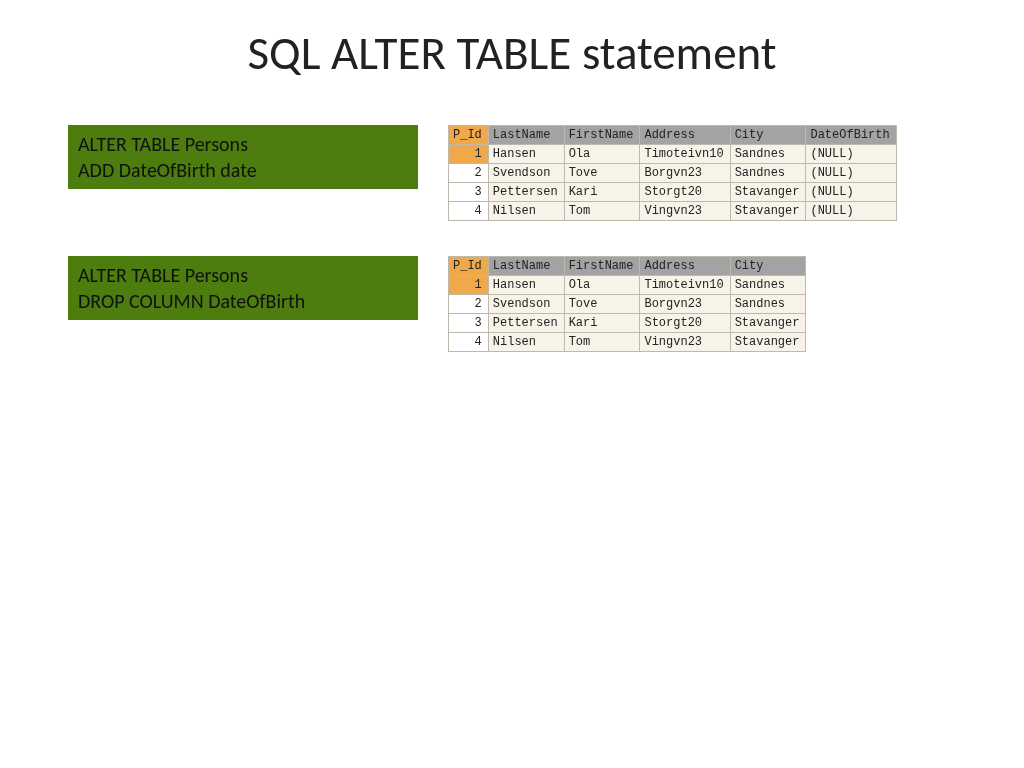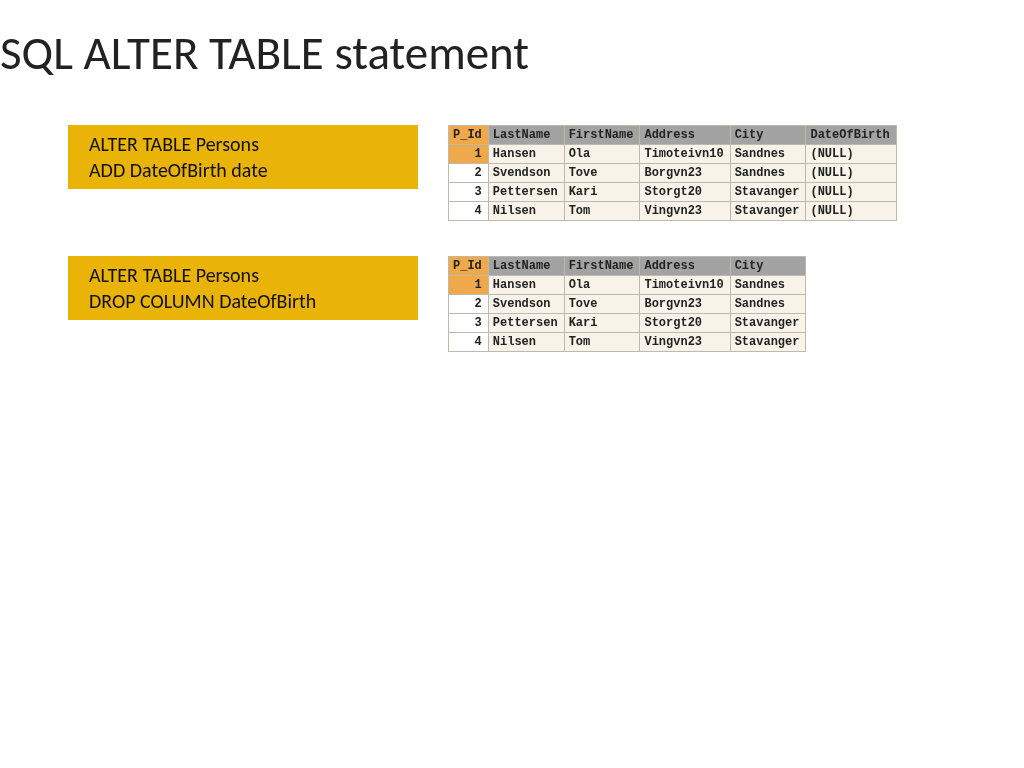--- a/index.html
+++ b/index.html
@@ -9,51 +9,52 @@
     background: #ffffff;
     font-family: Calibri, Arial, sans-serif;
     color: #000;
     position: relative;
   }
   .title {
     position: absolute;
     top: 24px;
     left: 0;
     width: 100%;
+    text-align: center;
     font-size: 47px;
     font-weight: 400;
     color: #222;
   }
   .code-box {
     position: absolute;
-    background: #eab308;
+    background: #4d7c0f;
     color: #111;
     font-size: 20px;
     line-height: 1.3;
-    padding: 6px 21px;
+    padding: 6px 10px;
     white-space: pre;
   }
   .code-box.box1 { left: 68px; top: 125px; width: 350px; }
   .code-box.box2 { left: 68px; top: 256px; width: 350px; }
 
   .tbl {
     position: absolute;
     border-collapse: collapse;
     font-family: "Courier New", monospace;
     font-size: 12px;
     background: #f7f3e8;
     color: #222;
   }
   .tbl.t1 { left: 448px; top: 125px; }
   .tbl.t2 { left: 448px; top: 256px; }
   .tbl th, .tbl td {
     border: 1px solid #bdb9ad;
     padding: 2px 6px 2px 4px;
     text-align: left;
-    font-weight: bold;
+    font-weight: normal;
     white-space: nowrap;
   }
   .tbl th { background: #a3a3a3; }
   .tbl td.idcell { text-align: right; background: #fff; }
   .hl { background: #f0a94a !important; }
 </style>
 </head>
 <body>
 
 <div class="title">SQL ALTER TABLE statement</div>

